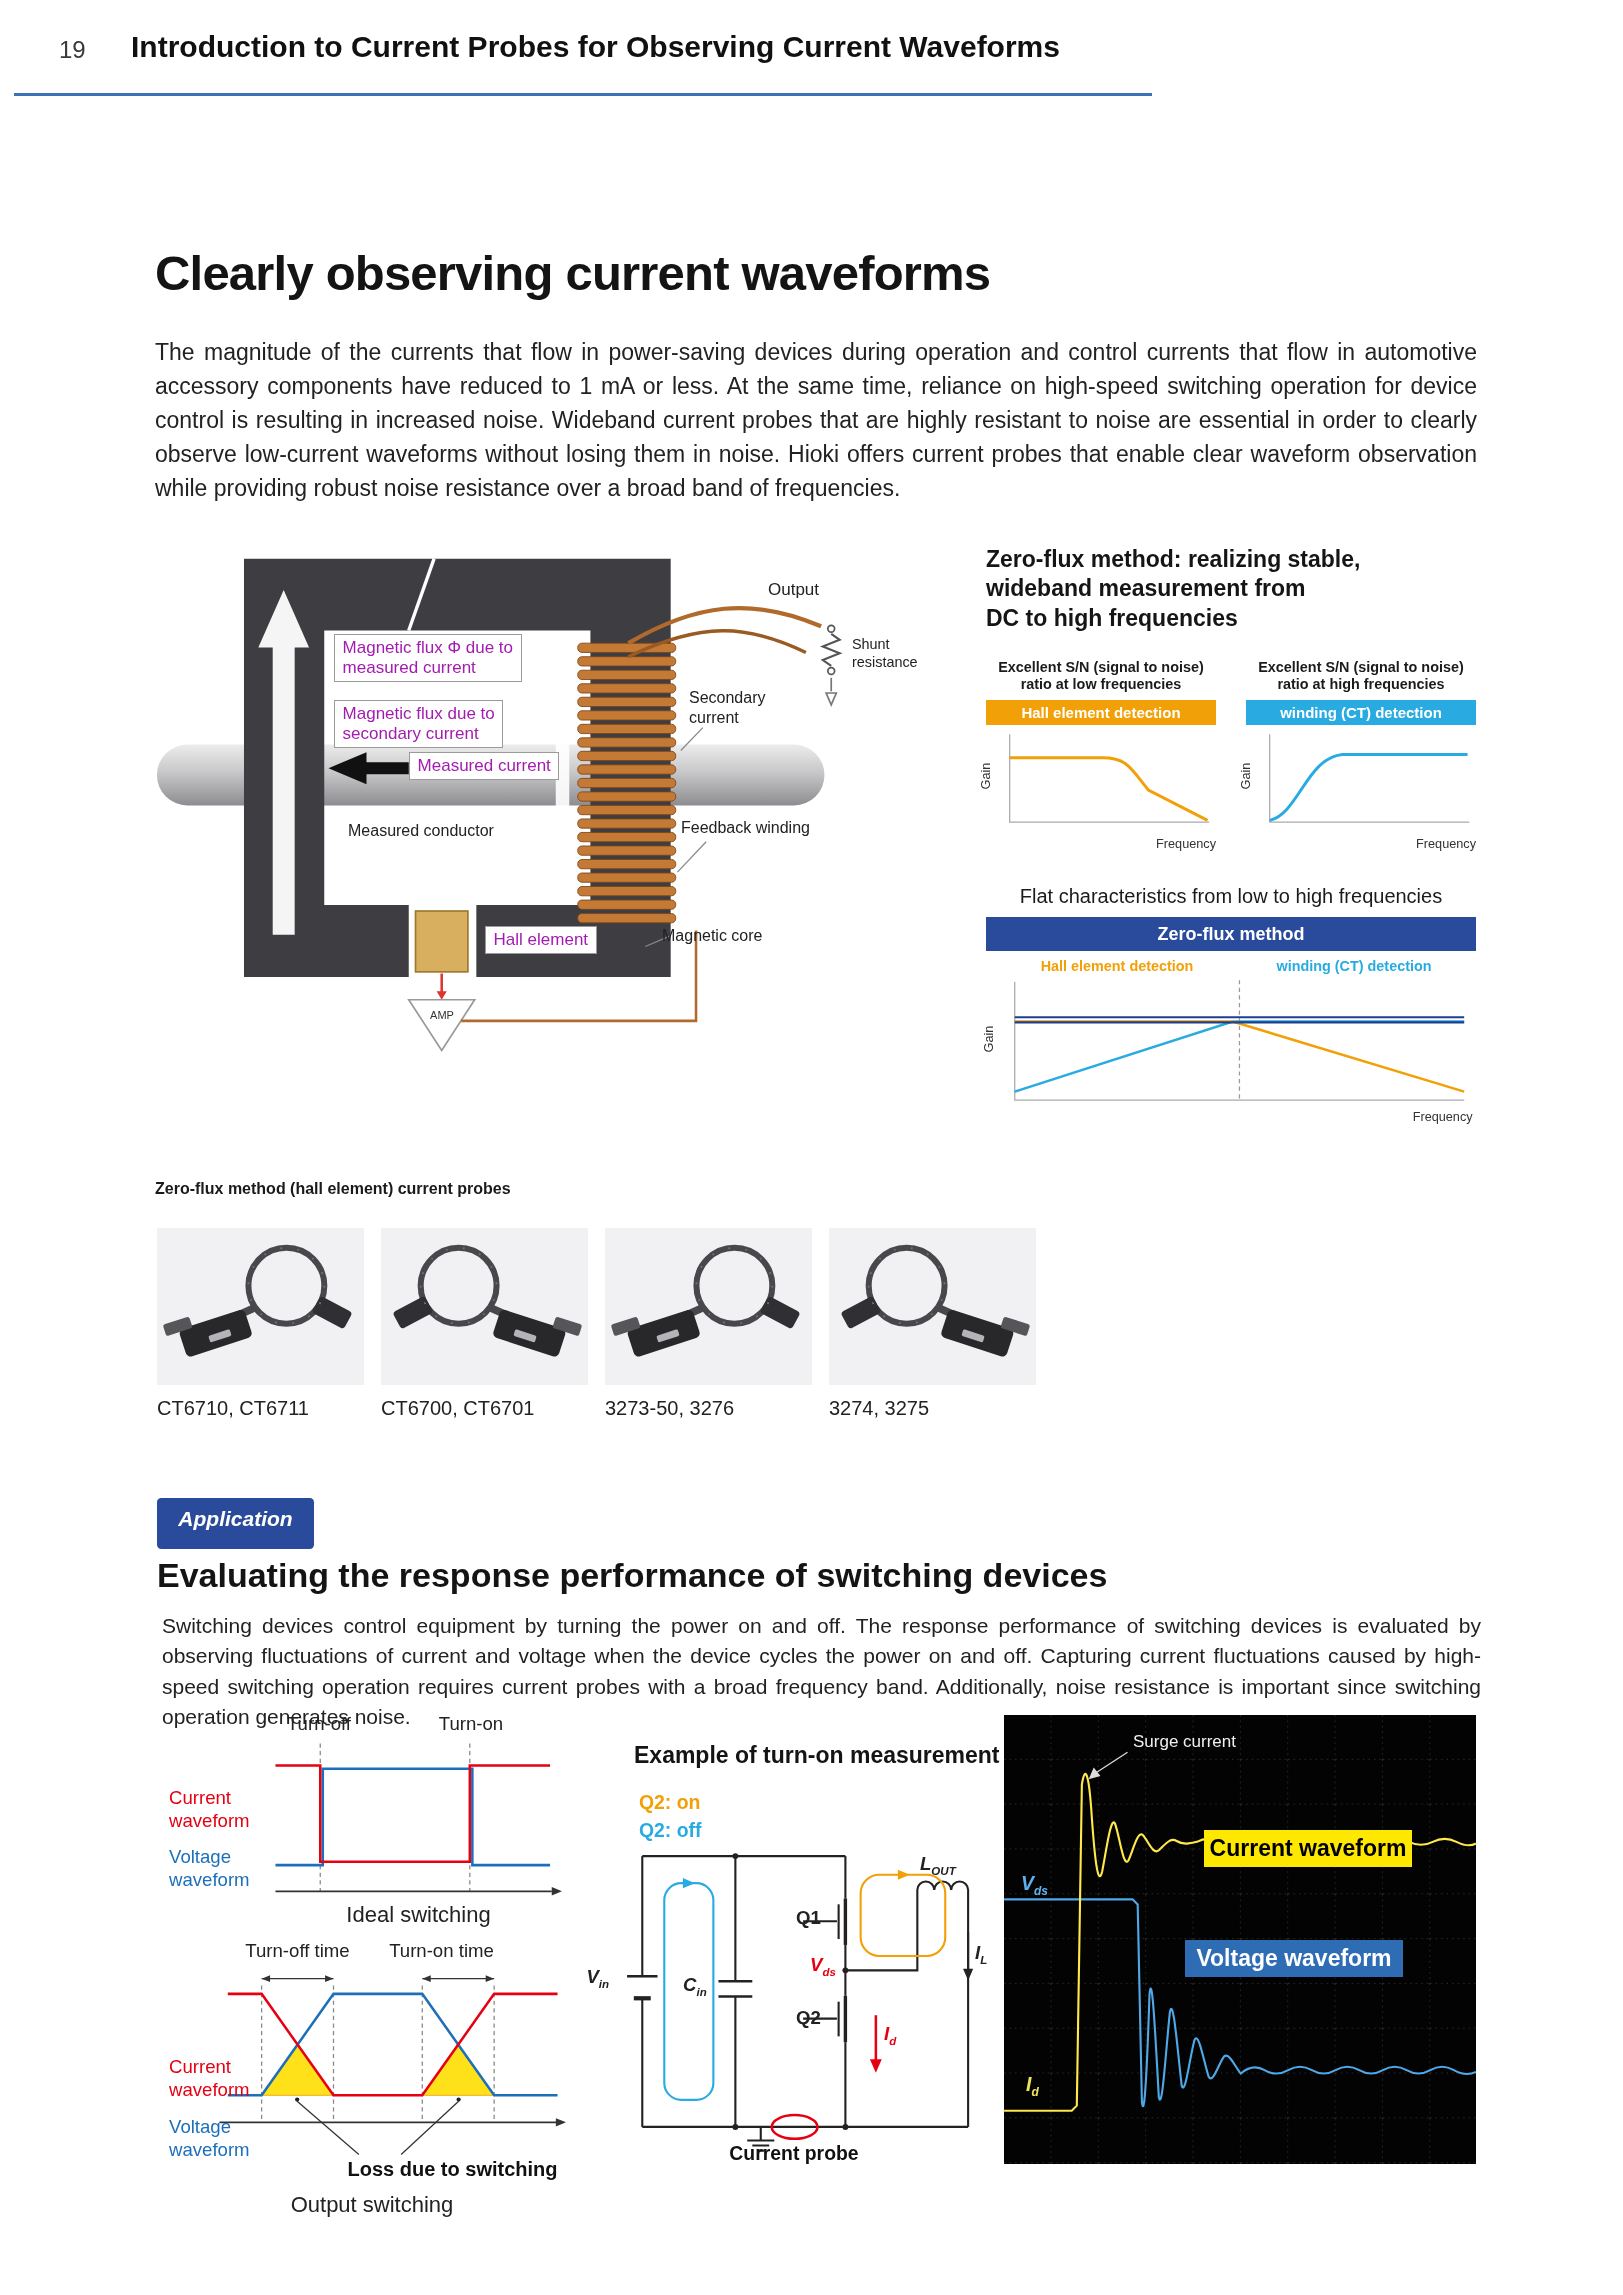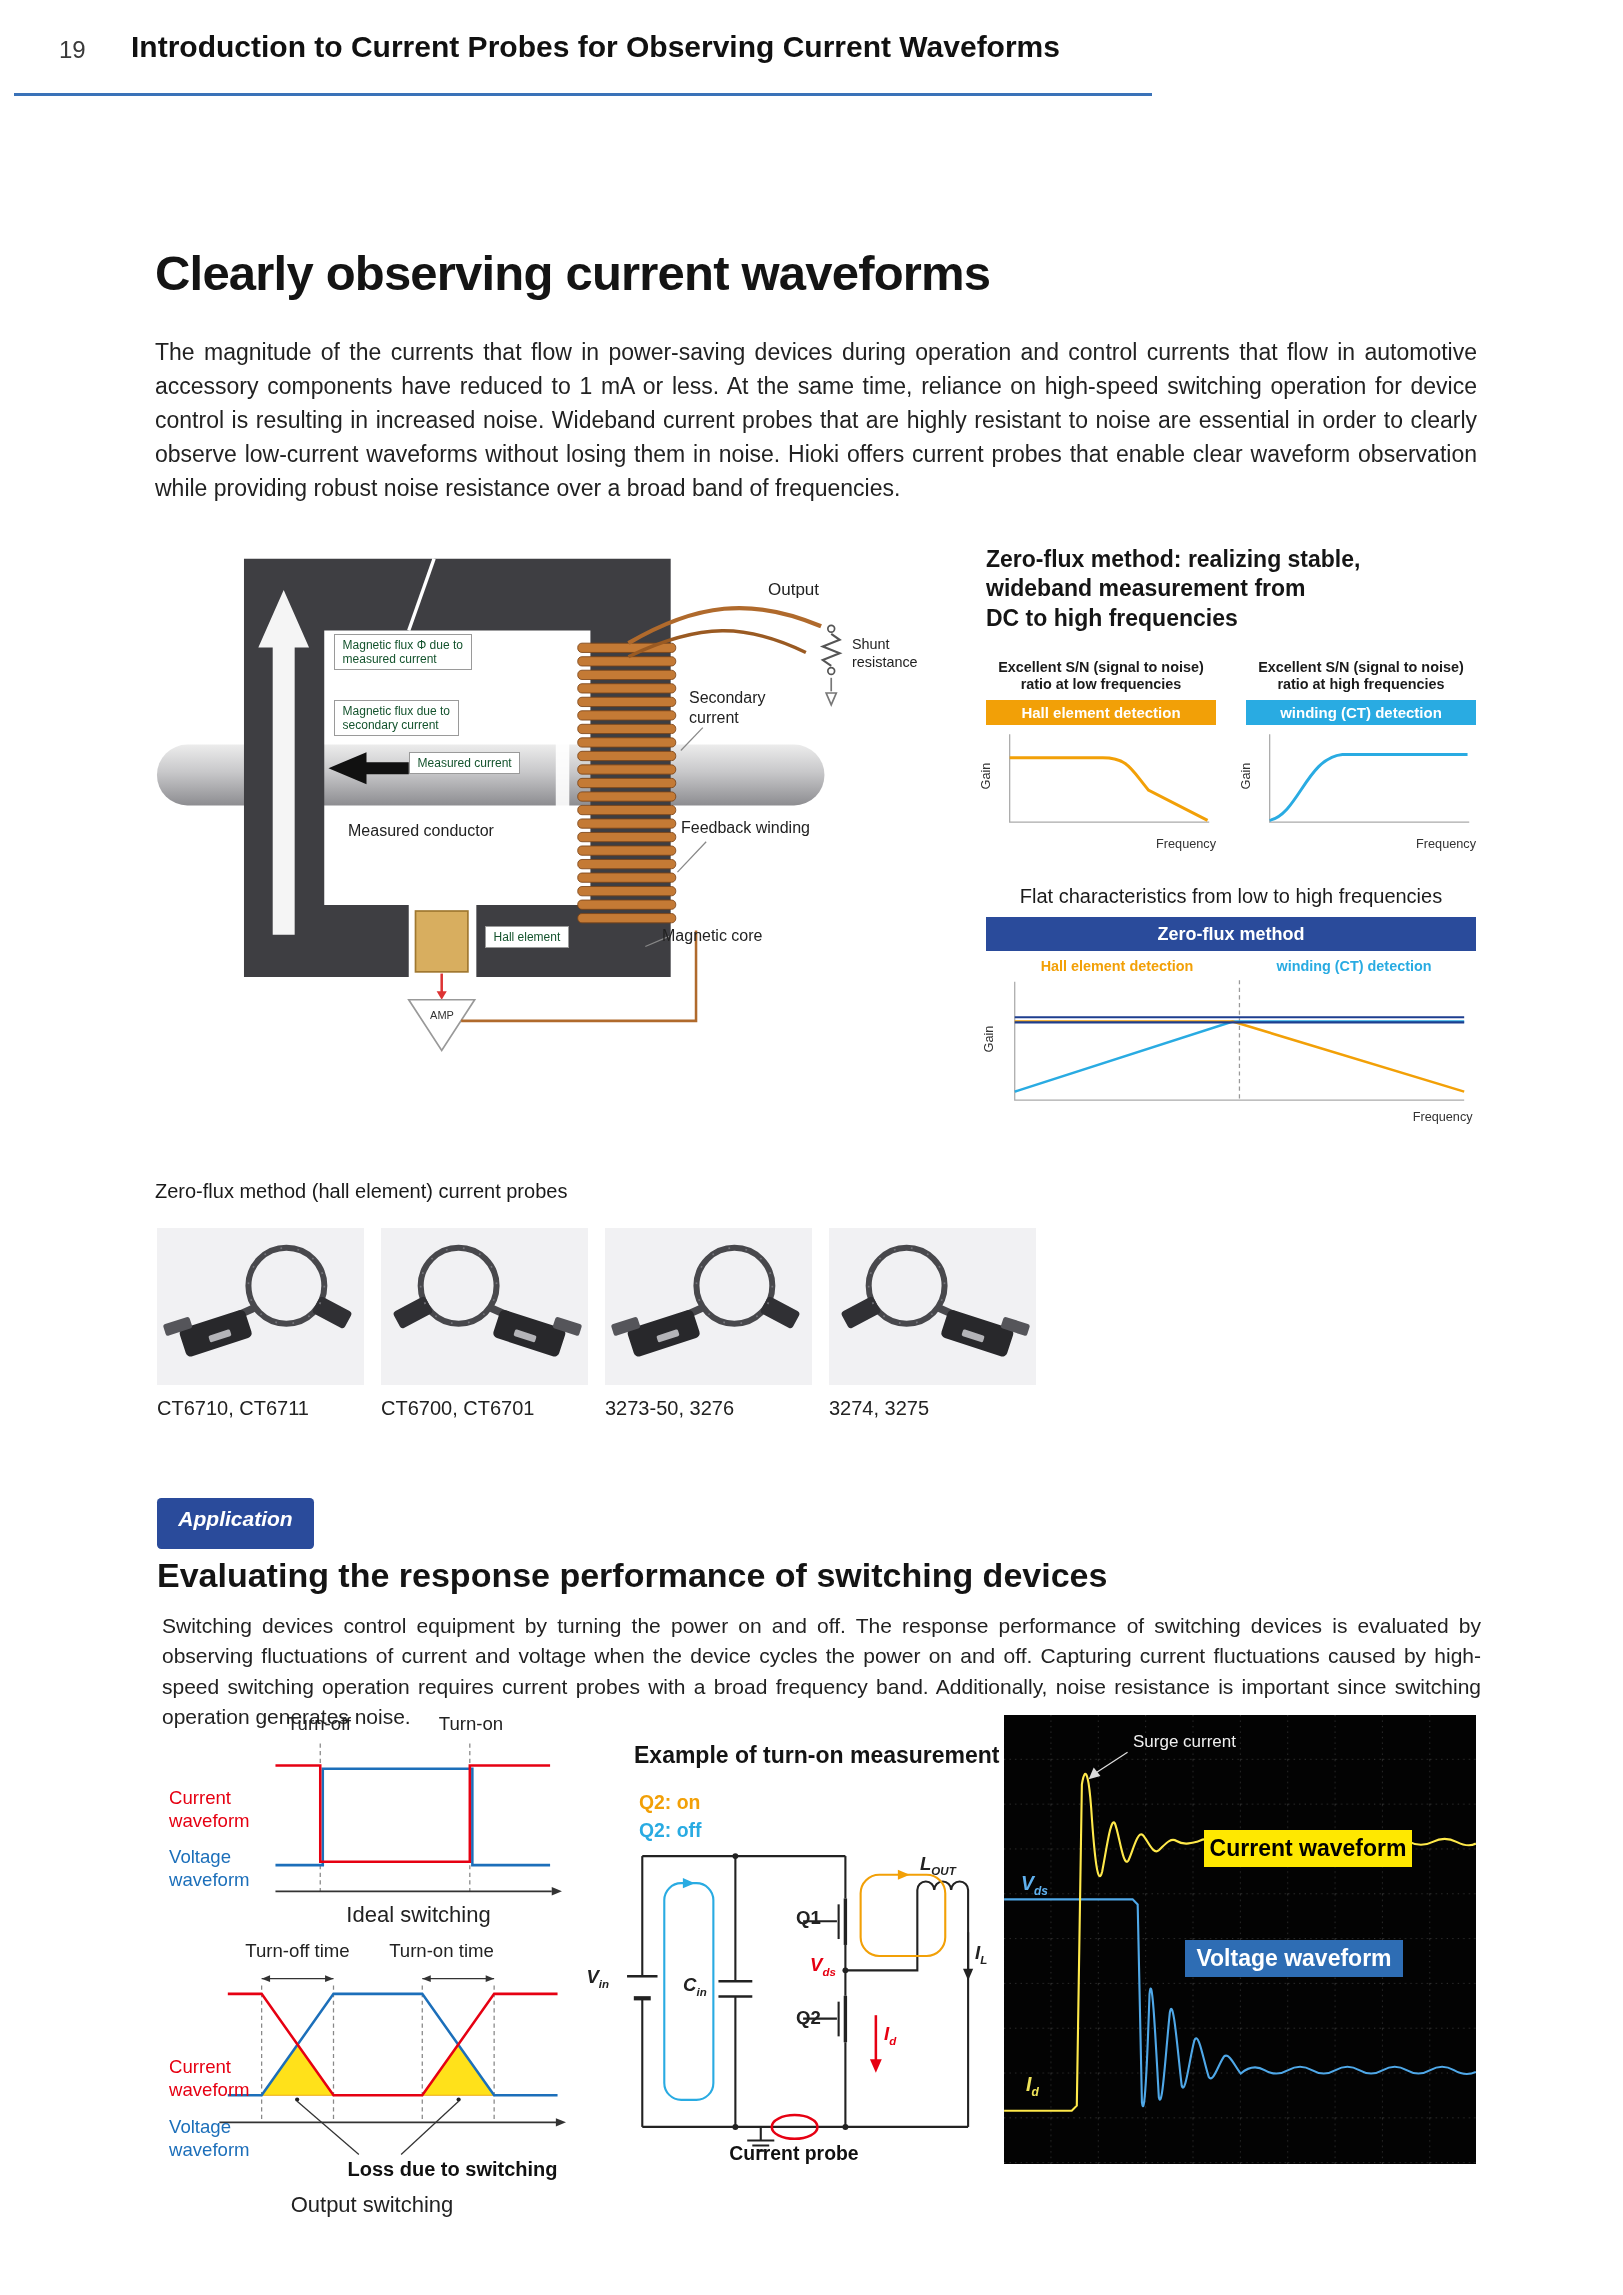--- a/index.html
+++ b/index.html
@@ -6,35 +6,35 @@
   *{margin:0;padding:0;box-sizing:border-box}
   html,body{background:#9a9a9a}
   body{font-family:"Liberation Sans",sans-serif;color:#1b1b1b}
   .page{position:relative;width:1623px;height:2295px;background:#ffffff;margin:0 auto;overflow:hidden}
   .abs{position:absolute}
   .pagenum{font-size:24px;color:#3a3a3a}
   .htitle{font-size:30px;font-weight:bold;color:#111}
   .hline{background:#3a72b8;height:2.5px}
   .main-title{font-size:49px;font-weight:bold;letter-spacing:-0.8px;color:#141414}
   .body-text{font-size:23px;line-height:1.48;text-align:justify;color:#222}
-  .boxlabel{background:#fff;border:0.8px solid #9a9a9a;padding:2.5px 7.6px;font-size:12px;line-height:1.22;color:#14532d;white-space:pre-line}
+  .boxlabel{background:#fff;border:0.8px solid #9a9a9a;padding:2.5px 7.6px;font-size:17px;line-height:1.22;color:#a21caf;white-space:pre-line}
   .plabel{font-size:16px;line-height:1.22;color:#222;white-space:pre-line}
   .col-heading{font-size:23px;font-weight:bold;line-height:1.28;color:#151515;white-space:pre-line}
   .mini-title{font-size:14.4px;font-weight:bold;text-align:center;line-height:1.2;white-space:pre-line}
   .banner{color:#fff;font-size:15px;font-weight:bold;text-align:center;line-height:25px;height:25px}
   .banner-orange{background:#f2a007}
   .banner-blue{background:#29abe2}
   .axis-label{font-size:12.7px;color:#333}
   .gain{transform:rotate(-90deg);transform-origin:center}
   .flat-title{font-size:20px;font-weight:normal;text-align:center}
   .flat-banner{background:#2a4b9b;color:#fff;font-size:18px;font-weight:bold;text-align:center;line-height:34px;height:34px}
   .det-orange{color:#f2a007;font-size:14.4px;font-weight:bold;text-align:center}
   .det-blue{color:#29abe2;font-size:14.4px;font-weight:bold;text-align:center}
   .caption-text{font-size:22px;line-height:1.42;color:#222}
-  .products-heading{font-size:20px;font-weight:normal;color:#1a1a1a}
+  .products-heading{font-size:16px;font-weight:bold;color:#1a1a1a}
   .prod-card{background:#f1f1f3}
   .prod-caption{font-size:20px;color:#222}
   .app-badge{background:#2a4b9b;color:#fff;font-size:21px;font-weight:bold;font-style:italic;text-align:center;line-height:41px;height:51px;border-radius:4.2px}
   .app-heading{font-size:34px;font-weight:bold;color:#141414}
   .app-body{font-size:21px;line-height:1.45;text-align:justify;color:#222}
   .wf-label-red{font-size:18.6px;line-height:1.25;color:#e60012;white-space:pre-line}
   .wf-label-blue{font-size:18.6px;line-height:1.25;color:#1c6fba;white-space:pre-line}
   .sw-small{font-size:18.6px;color:#222;text-align:center}
   .sw-caption{font-size:22px;color:#222;text-align:center}
   .loss-label{font-size:20px;font-weight:bold;color:#111;text-align:center}

